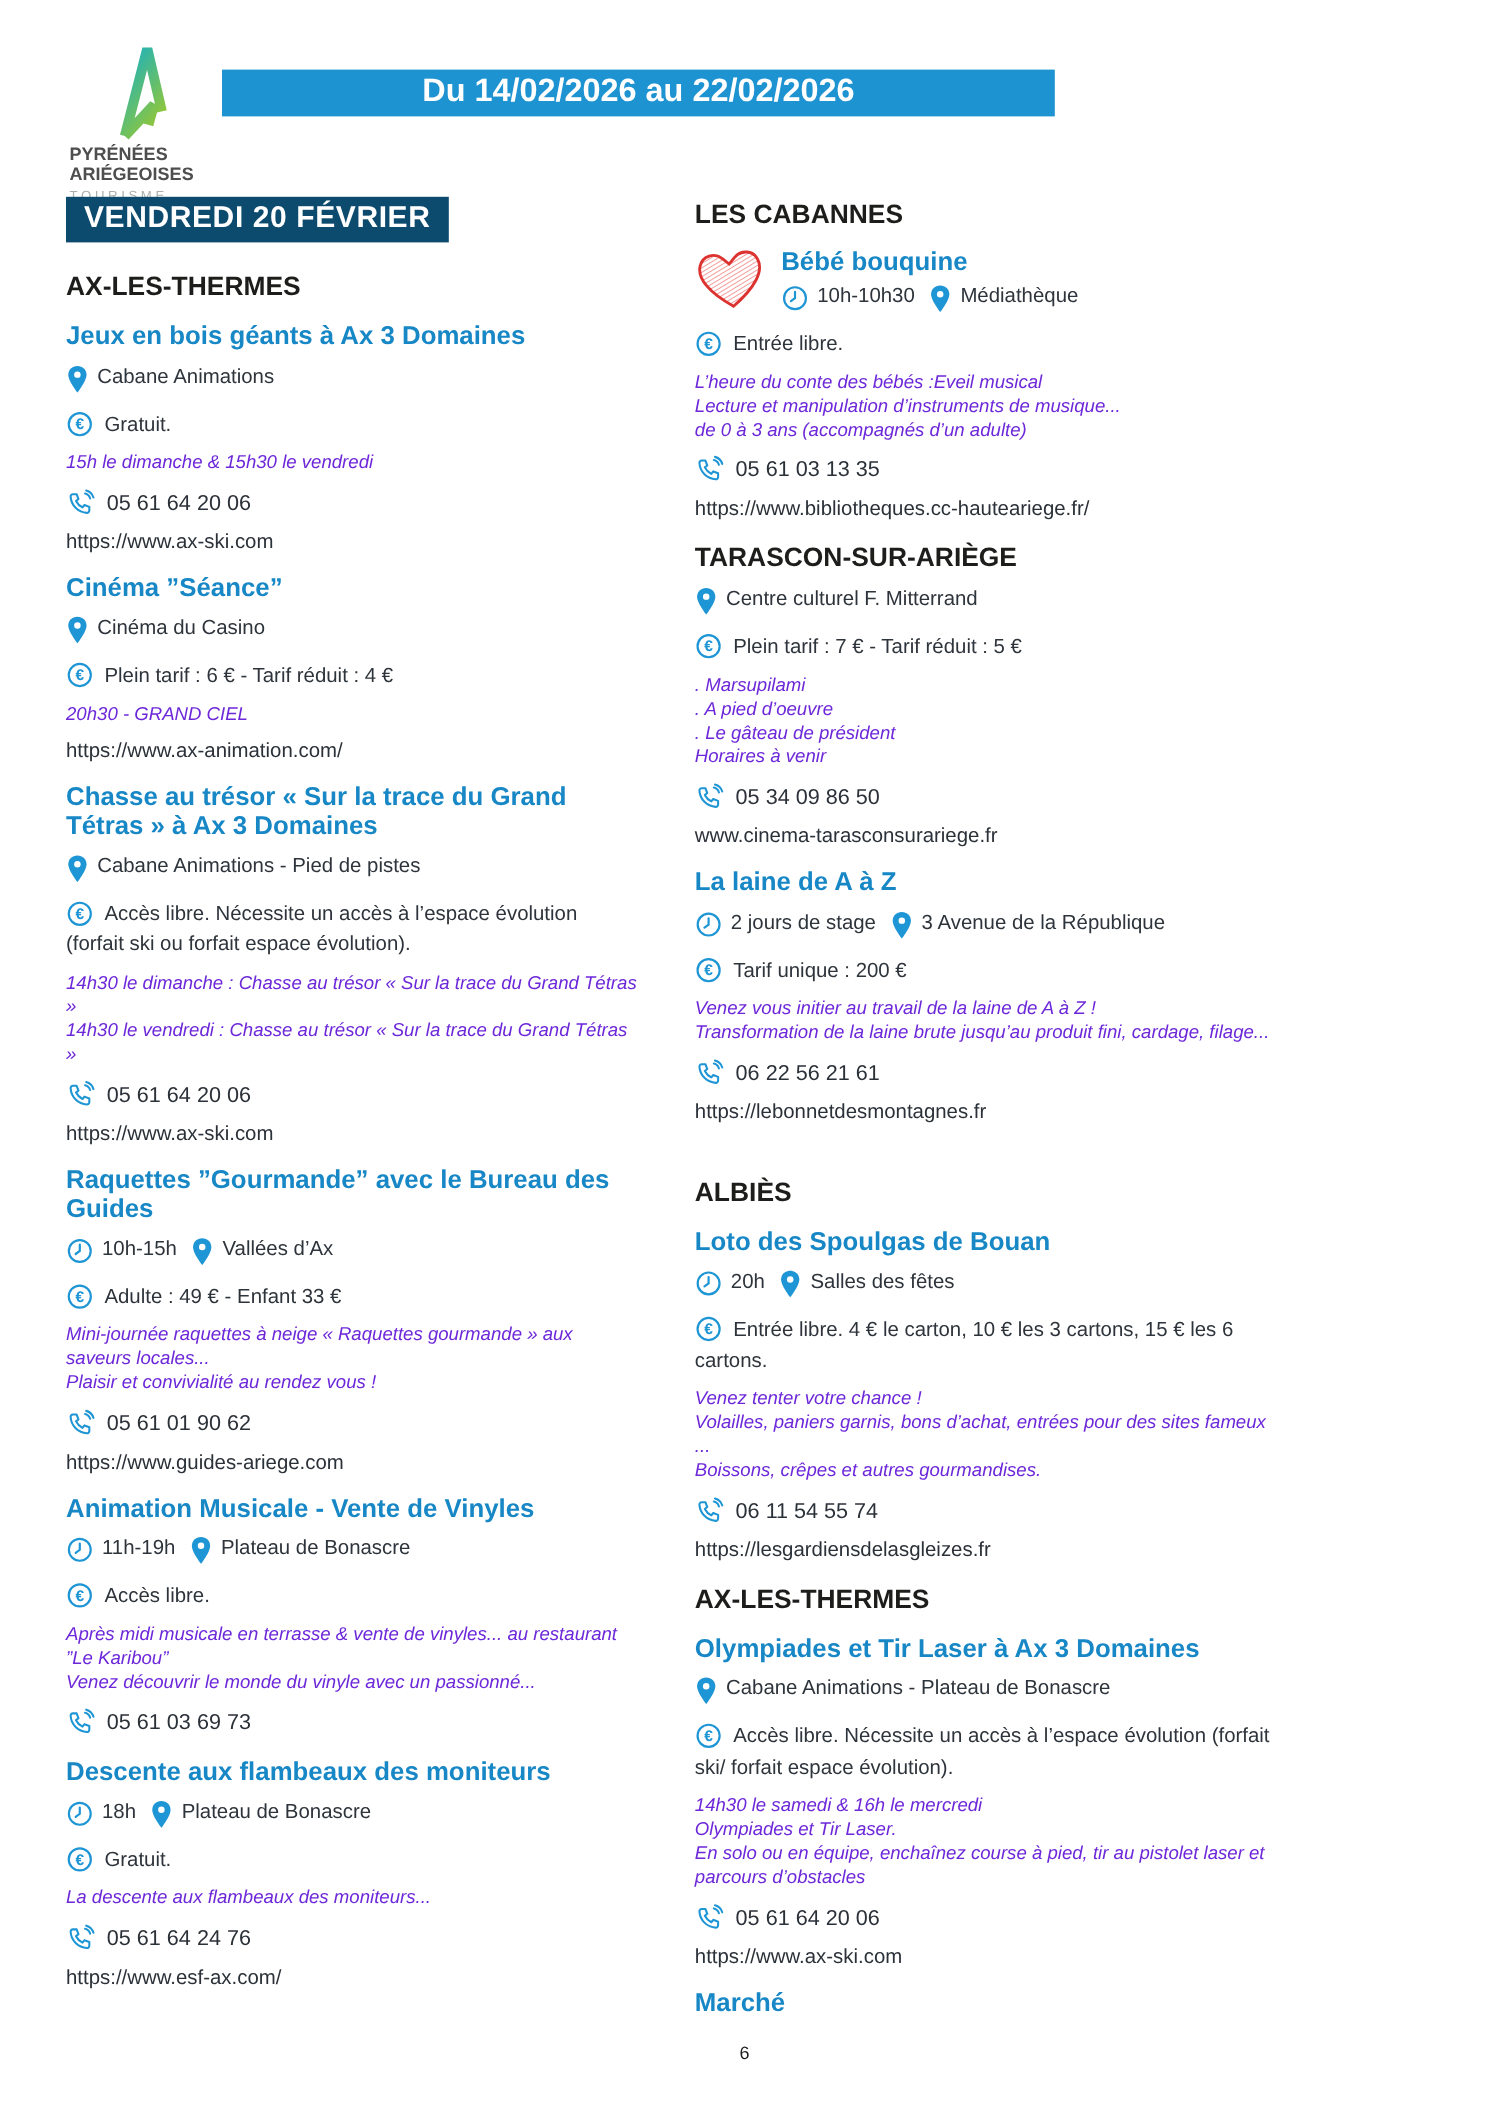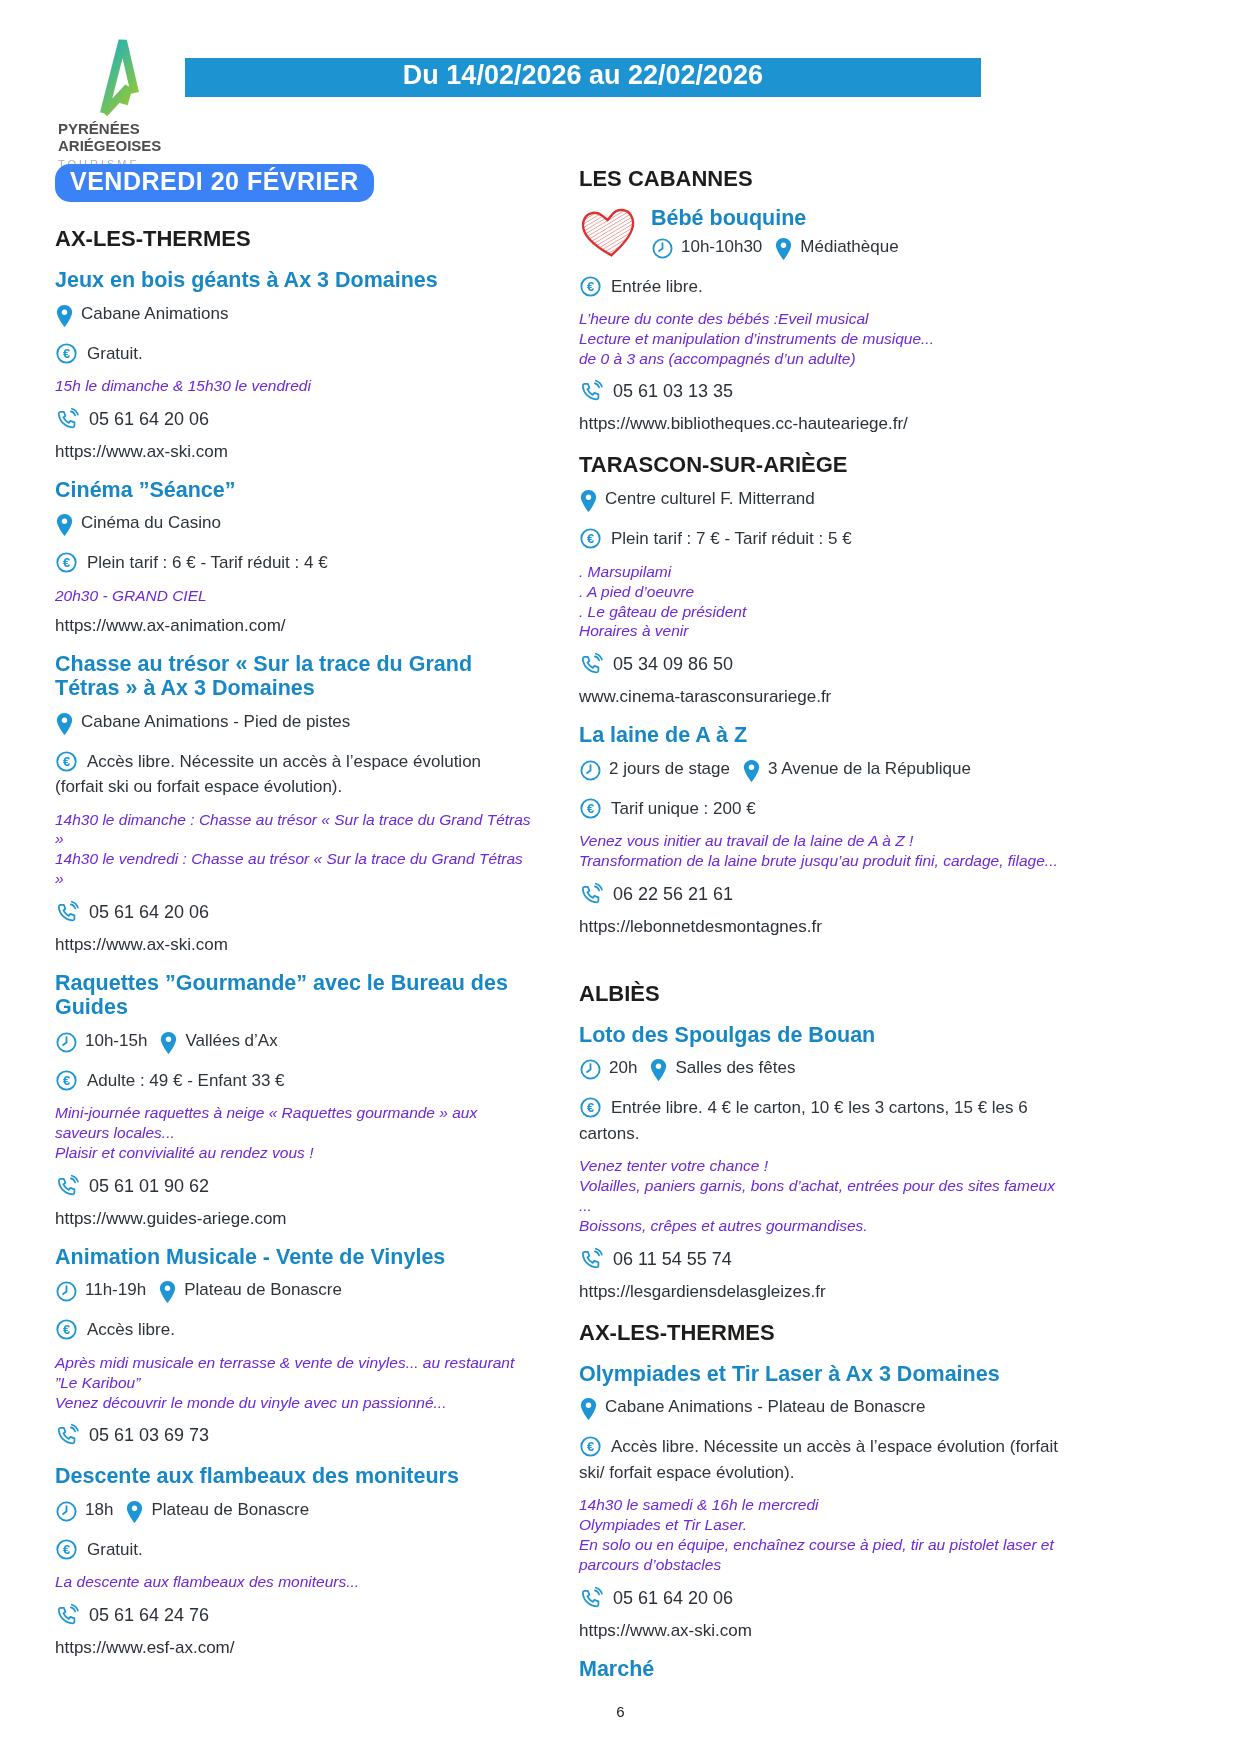--- a/index.html
+++ b/index.html
@@ -3,29 +3,29 @@
 <meta charset="utf-8">
 <style>
   html,body{margin:0;padding:0;background:#ffffff;}
   .page{position:relative;width:1241px;height:1754px;background:#fff;overflow:hidden;
         font-family:"Liberation Sans", sans-serif;color:#2e343b;}
   
   .logo{position:absolute;left:58px;top:34px;width:122px;text-align:left;}
   .logo-mark svg{width:56px;height:86px;display:block;margin:0 auto;}
   .logo-line{font-weight:700;color:#4e4e4e;font-size:15px;line-height:1.15;}
   .logo-tourisme{color:#a9b0b0;font-size:11px;letter-spacing:3px;margin-top:3px;}
-  .header-banner{position:absolute;left:185px;top:58px;width:796px;box-sizing:border-box;
+  .header-banner{position:absolute;left:185px;top:58px;width:694px;box-sizing:border-box;
         background:#1e93d2;color:#fff;text-align:center;font-size:27px;font-weight:700;
         padding:2px 0 6px;}
   
   .content{position:absolute;left:55px;top:162px;display:flex;gap:46px;}
   .col{width:478px;}
   .col.right{width:482px;}
-  .day-banner{display:inline-block;background:#3b82f6;color:#fff;font-size:25px;font-weight:700;
-        padding:3px 15px 6px;margin:2px 0 6px;letter-spacing:.5px;border-radius:15px;}
+  .day-banner{display:inline-block;background:#0c4a6e;color:#fff;font-size:25px;font-weight:700;
+        padding:3px 15px 6px;margin:2px 0 6px;letter-spacing:.5px;}
   .city{font-size:22px;font-weight:700;color:#1d1d1b;margin:18px 0 0;}
   .col > .city:first-child{margin-top:4px;}
   .event{margin-bottom:8px;}
   .event-title{font-size:21.5px;font-weight:700;color:#1787c6;line-height:1.14;margin:16px 0 2px;}
   .meta-row{display:flex;align-items:flex-start;margin:11px 0 2px;font-size:17px;color:#2e343b;}
   .price-row{margin:13px 0 2px;font-size:17px;line-height:1.5;color:#2e343b;}
   .desc{font-style:italic;font-size:15.5px;line-height:1.28;margin:10px 0 2px;color:#6d28d9;}
   .phone-row{margin:11px 0 2px;font-size:18px;display:flex;align-items:center;color:#2b3138;}
   .url{font-size:17px;margin:10px 0 4px;color:#2b3138;}
   .ic{display:inline-block;margin-right:9px;line-height:0;}

